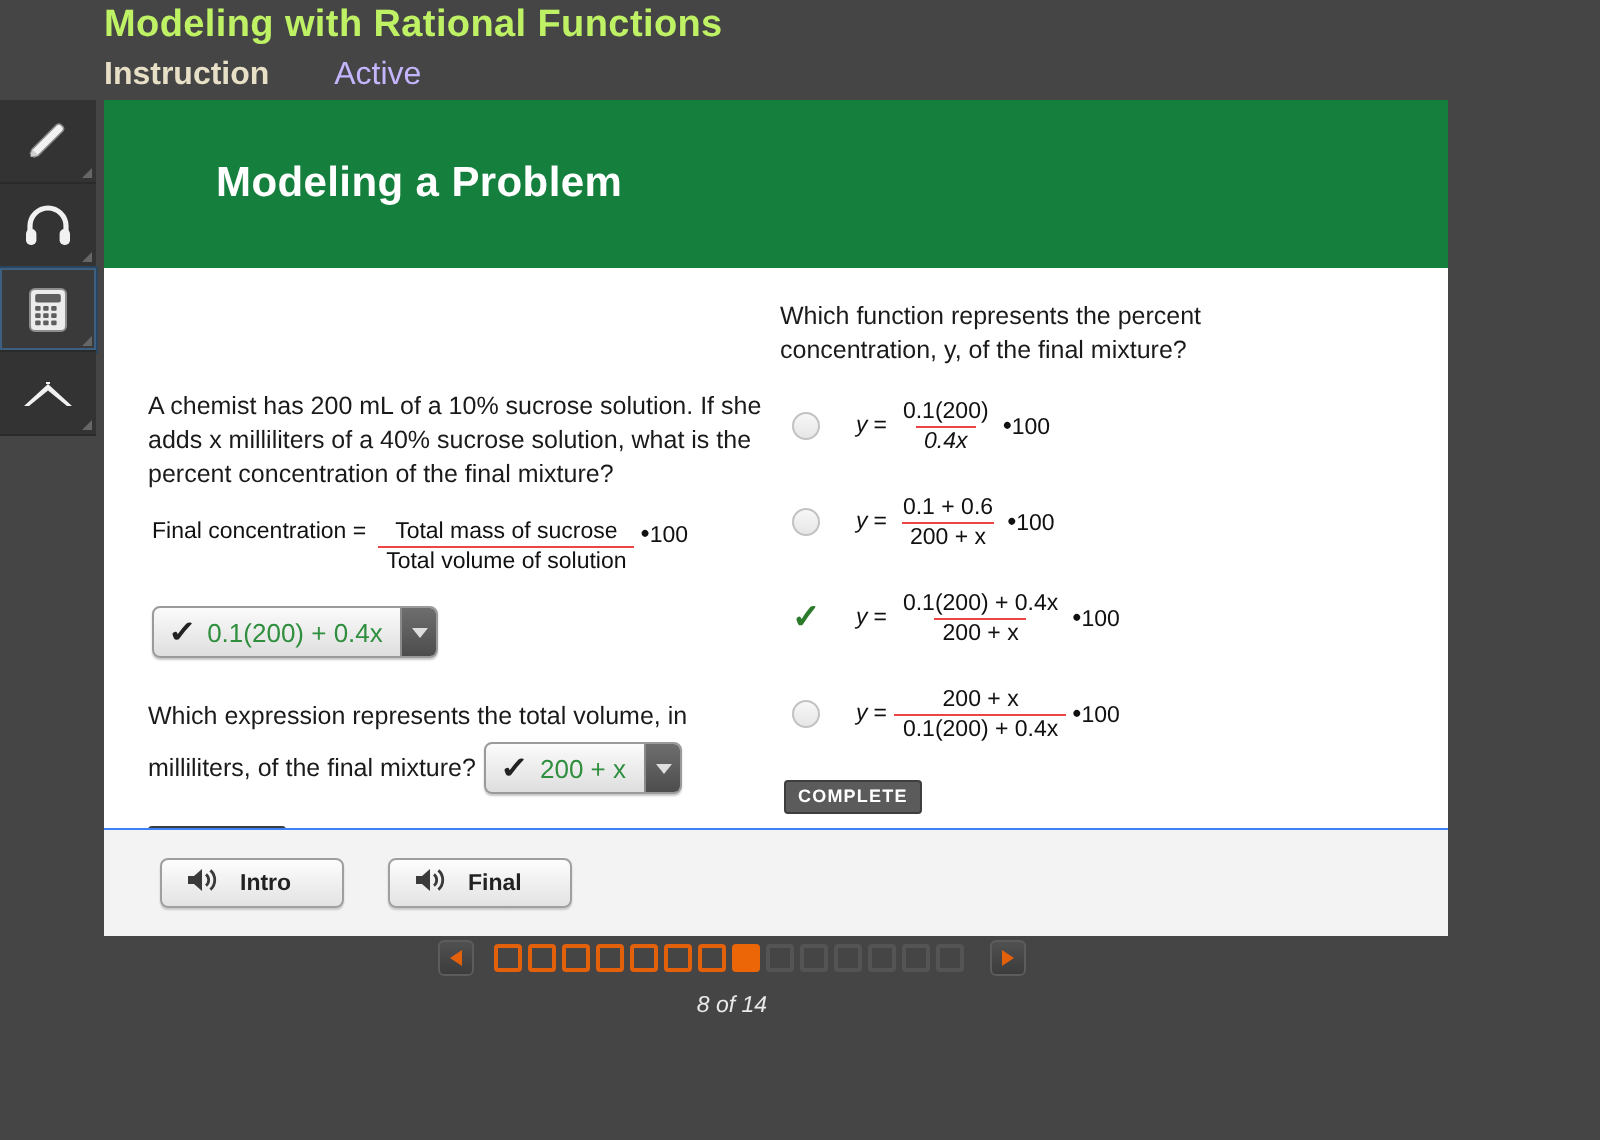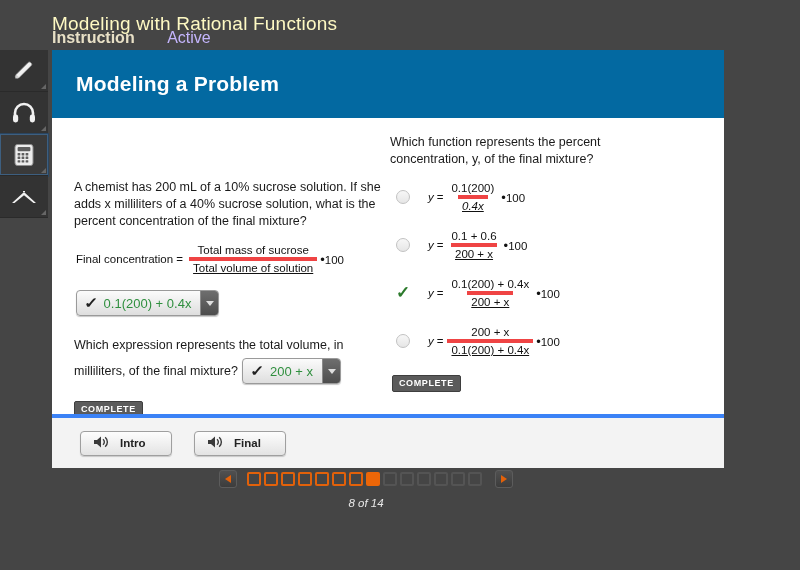--- a/index.html
+++ b/index.html
@@ -9,22 +9,22 @@
     background: #454545;
     font-family: "Liberation Sans", sans-serif;
     overflow: hidden;
   }
 
   
   #app { position: relative; width: 800px; height: 570px; background: #454545; }
 
   #header { position: absolute; left: 0; top: 0; width: 800px; height: 50px; }
   #course-title {
-    position: absolute; left: 52px; top: 13px;
-    font-size: 19px; font-weight: normal; color: #fef9c3;
+    position: absolute; left: 52px; top: 2px;
+    font-size: 19px; font-weight: bold; color: #bef264;
     letter-spacing: .2px;
   }
   #tabs { position: absolute; left: 52px; top: 29px; }
   .tab {
     display: inline-block; font-size: 16px; font-weight: bold;
     margin-right: 28px; vertical-align: top;
   }
   .tab.instruction { color: #e8e0c6; }
   .tab.active { color: #c4b5fd; font-weight: normal; }
 
@@ -51,22 +51,22 @@
   .tool svg { display: block; }
 
   
   #card {
     position: absolute; left: 52px; top: 50px;
     width: 672px; height: 418px;
     background: #ffffff;
     box-shadow: 0 0 0 0 rgba(0,0,0,0);
   }
   #card-head {
-    height: 68px; background: #0369a1;
-    display: flex; align-items: center;
+    height: 84px; background: #15803d;
+    display: flex; align-items: center; padding-left: 32px;
   }
   #card-title {
     color: #ffffff; font-size: 21px; font-weight: bold;
     margin-left: 24px; letter-spacing: .2px;
   }
 
   #card-body {
     position: relative;
     height: 296px;
     padding: 16px 20px 0 22px;
@@ -76,27 +76,27 @@
   #col-left  { left: 22px;  width: 318px; margin-top: 45px; }
   #col-right { left: 338px; width: 320px; }
 
   .qtext {
     font-size: 12.5px; color: #1a1a1a; line-height: 17px;
     margin: 0 0 4px 0;
   }
 
   
   .formula-row {
-    display: flex; align-items: center;
+    display: flex; 
     margin: 14px 0 16px 2px; font-size: 11.5px; color: #111;
   }
   .formula-row .lhs { margin-right: 6px; white-space: nowrap; }
   .frac { display: inline-flex; flex-direction: column; align-items: center; text-align: center; }
   .frac .num { padding: 0 4px 1px 4px; }
-  .frac .den { padding: 1px 4px 0 4px; border-top: 4px solid #ef4444; text-decoration: underline; }
+  .frac .den { padding: 1px 4px 0 4px; border-top: 1px solid #ef4444; }
   .mult { margin-left: 3px; white-space: nowrap; }
   .dot { font-size: 13px; line-height: 1; }
 
   
   .dd {
     display: inline-flex; align-items: stretch;
     height: 26px; vertical-align: middle;
     border: 1px solid #9a9a9a; border-radius: 4px;
     background: linear-gradient(#fbfbfb, #dedede);
     box-shadow: 0 1px 1px rgba(0,0,0,.22);
@@ -157,21 +157,21 @@
   .eq { display: flex; align-items: center; font-size: 11.5px; color: #111; }
   .eq .y { font-style: italic; margin-right: 3px; }
   .eq .eqsign { margin-right: 4px; }
   .ital { font-style: italic; }
 
   
   #card-foot {
     position: absolute; left: 0; bottom: 0;
     width: 672px; height: 54px;
     background: #f3f3f3;
-    border-top: 4px solid #3b82f6;
+    border-top: 1px solid #3b82f6;
     display: flex; align-items: center; gap: 22px;
     padding-left: 28px;
   }
   .audio-btn {
     display: inline-flex; align-items: center; gap: 10px;
     width: 92px; height: 25px;
     padding: 0 12px;
     border: 1px solid #9f9f9f; border-radius: 4px;
     background: linear-gradient(#fdfdfd, #e3e3e3);
     box-shadow: 0 1px 1px rgba(0,0,0,.18);

